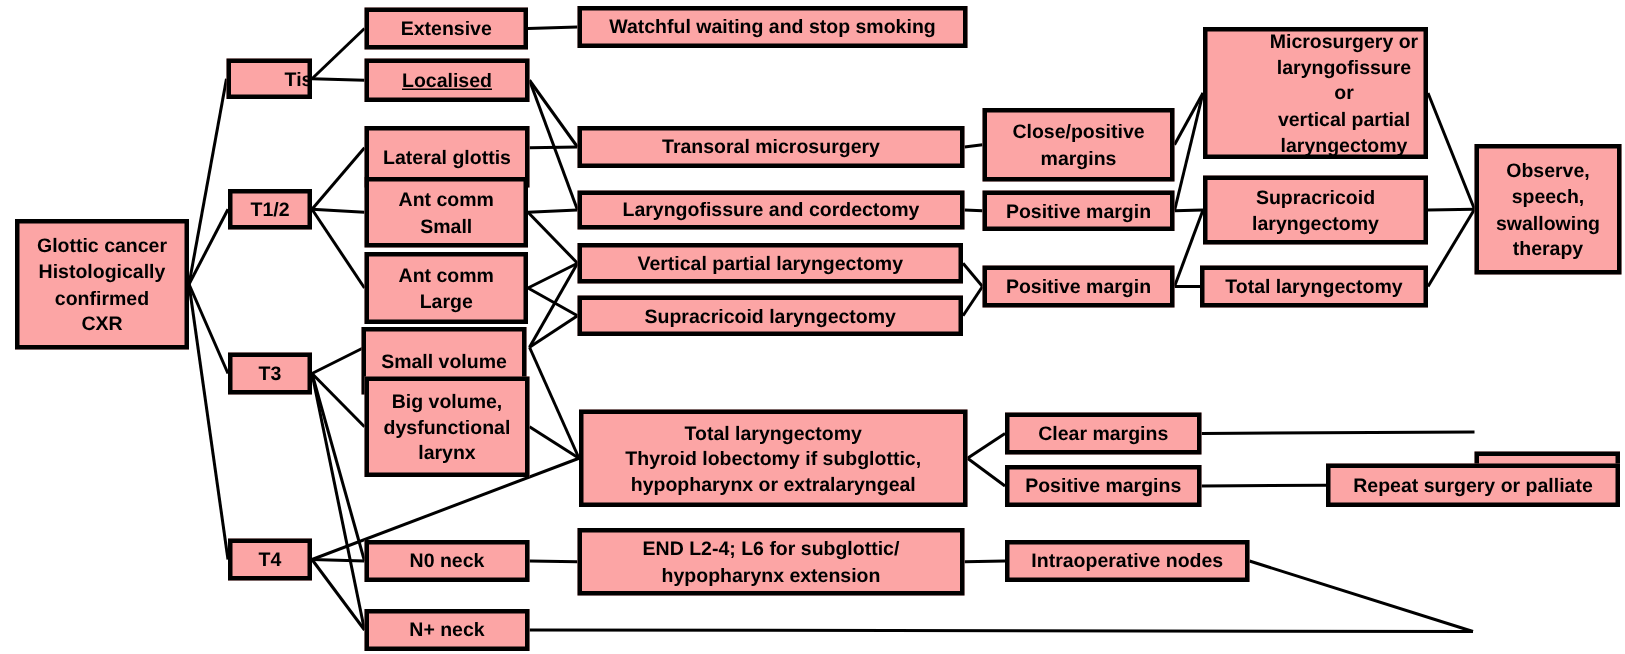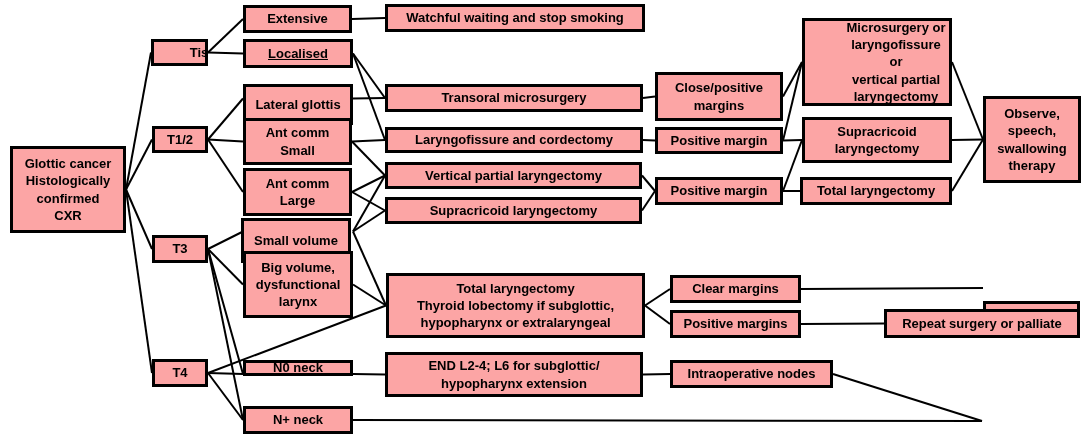--- a/index.html
+++ b/index.html
@@ -96,21 +96,21 @@
     <div class="node" style="left: 243px; top: 39px; width: 110px; height: 29px; text-decoration: underline;">Localised</div>
     <div class="node" style="left: 243px; top: 84px; width: 110px; height: 41px;">Lateral glottis</div>
     <div class="node" style="left: 243px; top: 118px; width: 109px; height: 47px;">Ant comm
 Small</div>
     <div class="node" style="left: 243px; top: 168px; width: 109px; height: 48px;">Ant comm
 Large</div>
     <div class="node" style="left: 241px; top: 218px; width: 110px; height: 45px;">Small volume</div>
     <div class="node" style="left: 243px; top: 251px; width: 110px; height: 67px;">Big volume,
 dysfunctional
 larynx</div>
-    <div class="node" style="left: 243px; top: 360px; width: 110px; height: 16px;">N0 neck</div>
+    <div class="node" style="left: 243px; top: 360px; width: 110px; height: 28px;">N0 neck</div>
     <div class="node" style="left: 243px; top: 406px; width: 110px; height: 28px;">N+ neck</div>
     <div class="node" style="left: 385px; top: 4px; width: 260px; height: 28px;">Watchful waiting and stop smoking</div>
     <div class="node" style="left: 385px; top: 84px; width: 258px; height: 28px;">Transoral microsurgery</div>
     <div class="node" style="left: 385px; top: 127px; width: 258px; height: 26px;">Laryngofissure and cordectomy</div>
     <div class="node" style="left: 385px; top: 162px; width: 257px; height: 27px;">Vertical partial laryngectomy</div>
     <div class="node" style="left: 385px; top: 197px; width: 257px; height: 27px;">Supracricoid laryngectomy</div>
     <div class="node" style="left: 386px; top: 273px; width: 259px; height: 65px;">Total laryngectomy
 Thyroid lobectomy if subglottic,
 hypopharynx or extralaryngeal</div>
     <div class="node" style="left: 385px; top: 352px; width: 258px; height: 45px;">END L2-4; L6 for subglottic/

